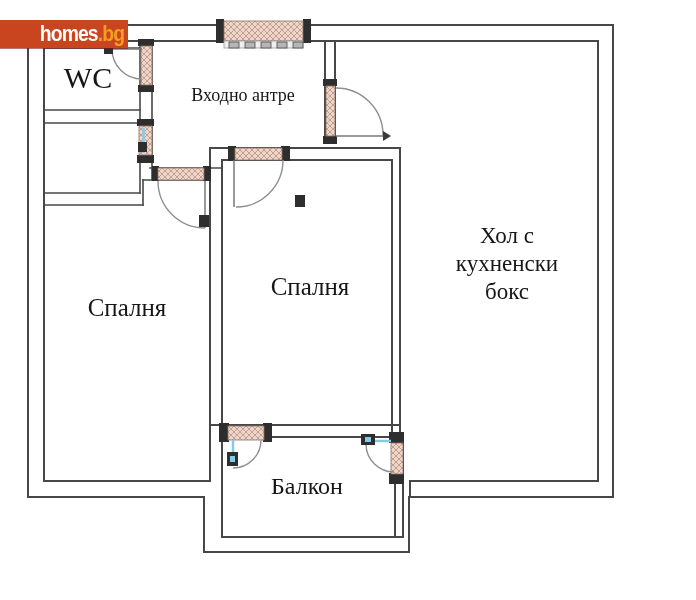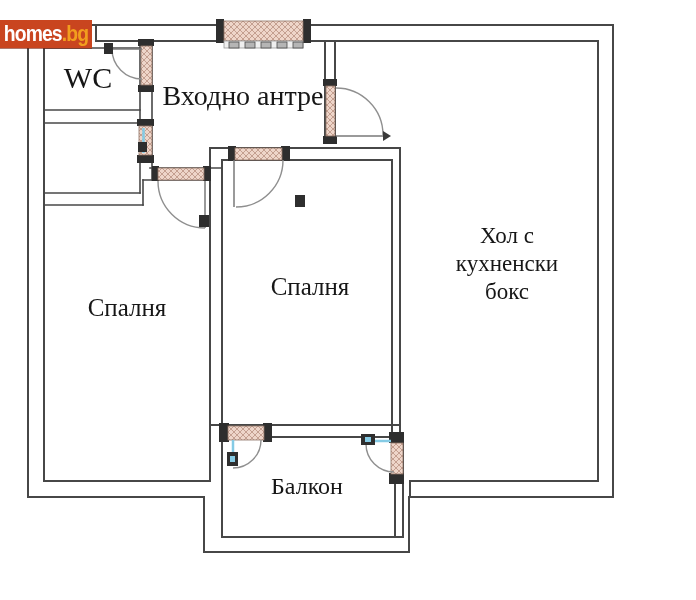--- a/index.html
+++ b/index.html
@@ -15,29 +15,29 @@
   .strip{fill:url(#hatch);stroke:#8d7264;stroke-width:0.8;}
   .handle{fill:var(--jamb,#2e2e2e);}
   .handle-core{fill:var(--glazing,#85cbe5);}
   .sill{fill:#efefef;stroke:#999;stroke-width:0.8;}
   .sq{fill:#b5b5b5;stroke:#4a4a4a;stroke-width:0.8;}
   .arrow{fill:#3a3a3a;}
   .room-label{position:absolute;transform:translate(-50%,-50%);color:#161616;
               text-align:center;white-space:pre-line;line-height:1.22;}
   .lbl-wc{left:88px;top:78px;font-size:30px;}
   .lbl-bath{left:92px;top:157px;font-size:21px;}
-  .lbl-entrance{left:243px;top:96px;font-size:28px;}
+  .lbl-entrance{left:243px;top:96px;font-size:18px;}
   .lbl-bedroom-left{left:127px;top:308px;font-size:25px;}
   .lbl-bedroom-center{left:310px;top:287px;font-size:25px;}
   .lbl-living{left:507px;top:264px;font-size:23px;}
   .lbl-balcony{left:307px;top:487px;font-size:24px;}
   #logo{position:absolute;left:0;top:20px;width:92px;height:28px;
         background:var(--logo-bg,#c9451f);display:flex;align-items:center;justify-content:center;
         font-family:"Liberation Sans","DejaVu Sans",sans-serif;font-weight:bold;
-        box-shadow:0 1px 0 rgba(120,30,10,.6);}
+        box-shadow:0 1px 0 rgba(120,30,10,.6);padding-left:36px;}
   #logo .logo-inner{transform:scaleX(.88);letter-spacing:-1px;font-size:22px;line-height:1;}
   #logo .logo-name{color:var(--logo-text,#fff);}
   #logo .logo-dot,#logo .logo-tld{color:var(--logo-accent,#f29e1e);}
 </style>
 </head>
 <body>
 
 <div id="stage">
 
   <svg id="plan-svg" width="696" height="600" viewBox="0 0 696 600">

